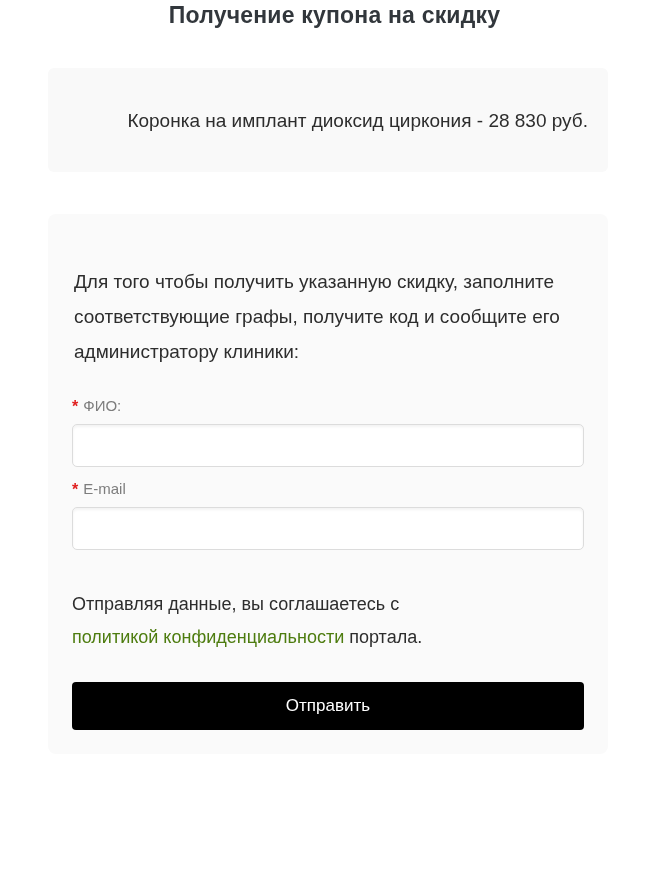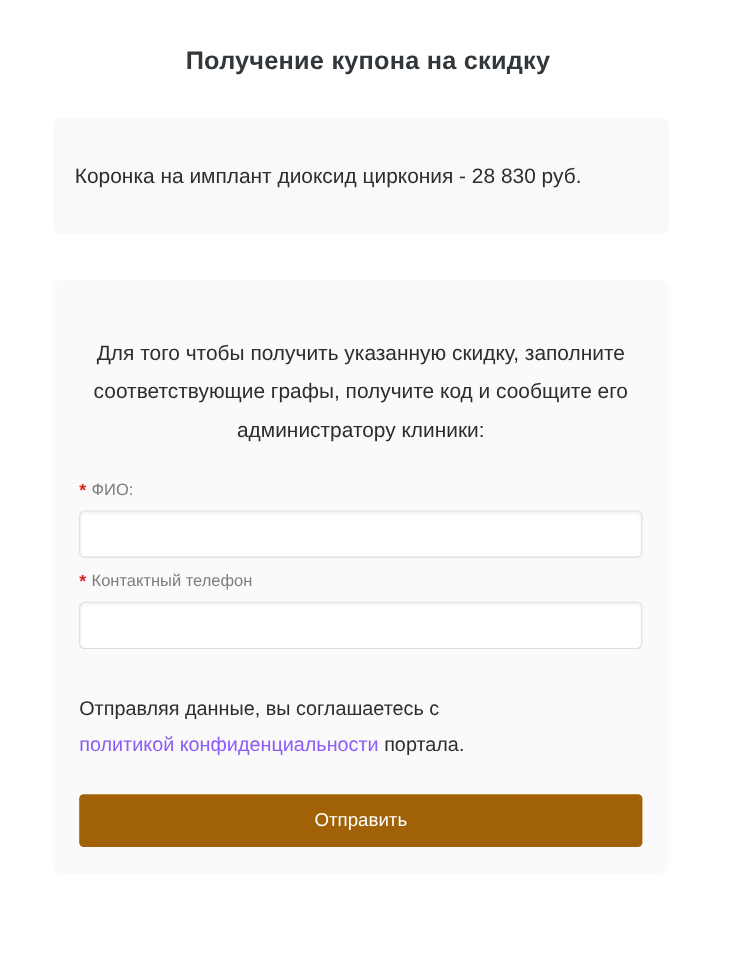--- a/index.html
+++ b/index.html
@@ -8,58 +8,57 @@
     padding: 0;
     background: #ffffff;
     font-family: "Liberation Sans", "DejaVu Sans", sans-serif;
   }
   body {
     width: 669px;
     height: 871px;
     overflow: hidden;
   }
   .page-title {
-    margin: 16px;
-    padding-top: 25px;
+    margin: 1px;
     text-align: center;
     font-size: 23px;
     line-height: 28px;
     font-weight: 700;
     color: #32373c;
     letter-spacing: 0.2px;
   }
   .container {
     width: 560px;
     margin-left: 48px;
   }
   .offer-box {
     margin-top: 39px;
     min-height: 104px;
     background: #f9f9f9;
     border-radius: 6px;
     display: flex;
     flex-direction: column;
     justify-content: center;
-    align-items: flex-start;
+    align-items: flex-end;
     text-align: center;
     font-size: 19px;
     line-height: 35px;
     color: #2d2d2d;
     padding: 10px 20px;
   }
   .form-card {
     margin-top: 42px;
     background: #fafafa;
     border-radius: 8px;
     padding: 50px 24px 24px 24px;
   }
   .instructions {
     margin: 0 auto;
     max-width: 508px;
-    text-align: center;
+    text-align: left;
     font-size: 19px;
     line-height: 35px;
     color: #2d2d2d;
   }
   .form-area { margin-top: 28px; }
   .form-group { margin-bottom: 13px; }
   .field-label {
     display: block;
     font-size: 15px;
     line-height: 18px;
@@ -87,30 +86,30 @@
     color: #2d2d2d;
     outline: none;
   }
   .agreement {
     margin-top: 38px;
     font-size: 18px;
     line-height: 33px;
     color: #2d2d2d;
   }
   .agreement a {
-    color: #8b5cf6;
+    color: #4d7c0f;
     text-decoration: none;
     cursor: pointer;
   }
   .submit-button {
     display: block;
     width: 100%;
     height: 48px;
     margin-top: 28px;
-    background: #a16207;
+    background: #000000;
     border: none;
     border-radius: 4px;
     color: #ffffff;
     font-size: 17px;
     font-family: "Liberation Sans", "DejaVu Sans", sans-serif;
     cursor: pointer;
   }
 </style>
 </head>
 <body>
@@ -129,27 +128,27 @@
 
     <div class="form-area">
 
       <div class="form-group">
         <label class="field-label">
           <span class="required-mark">*</span><span>ФИО:</span>
         </label>
         <input class="text-input" type="text" placeholder="" style="">
       </div>
 
-
       <div class="form-group">
         <label class="field-label">
-          <span class="required-mark">*</span><span>Контактный телефон</span>
+          <span class="required-mark">*</span><span>E-mail</span>
         </label>
         <input class="text-input" type="text" placeholder="" style="">
       </div>
+
 
     </div>
 
     <div class="agreement">
       <div>Отправляя данные, вы соглашаетесь с</div>
       <div><a>политикой конфиденциальности</a><span> портала.</span></div>
     </div>
 
     <button class="submit-button">Отправить</button>
 

